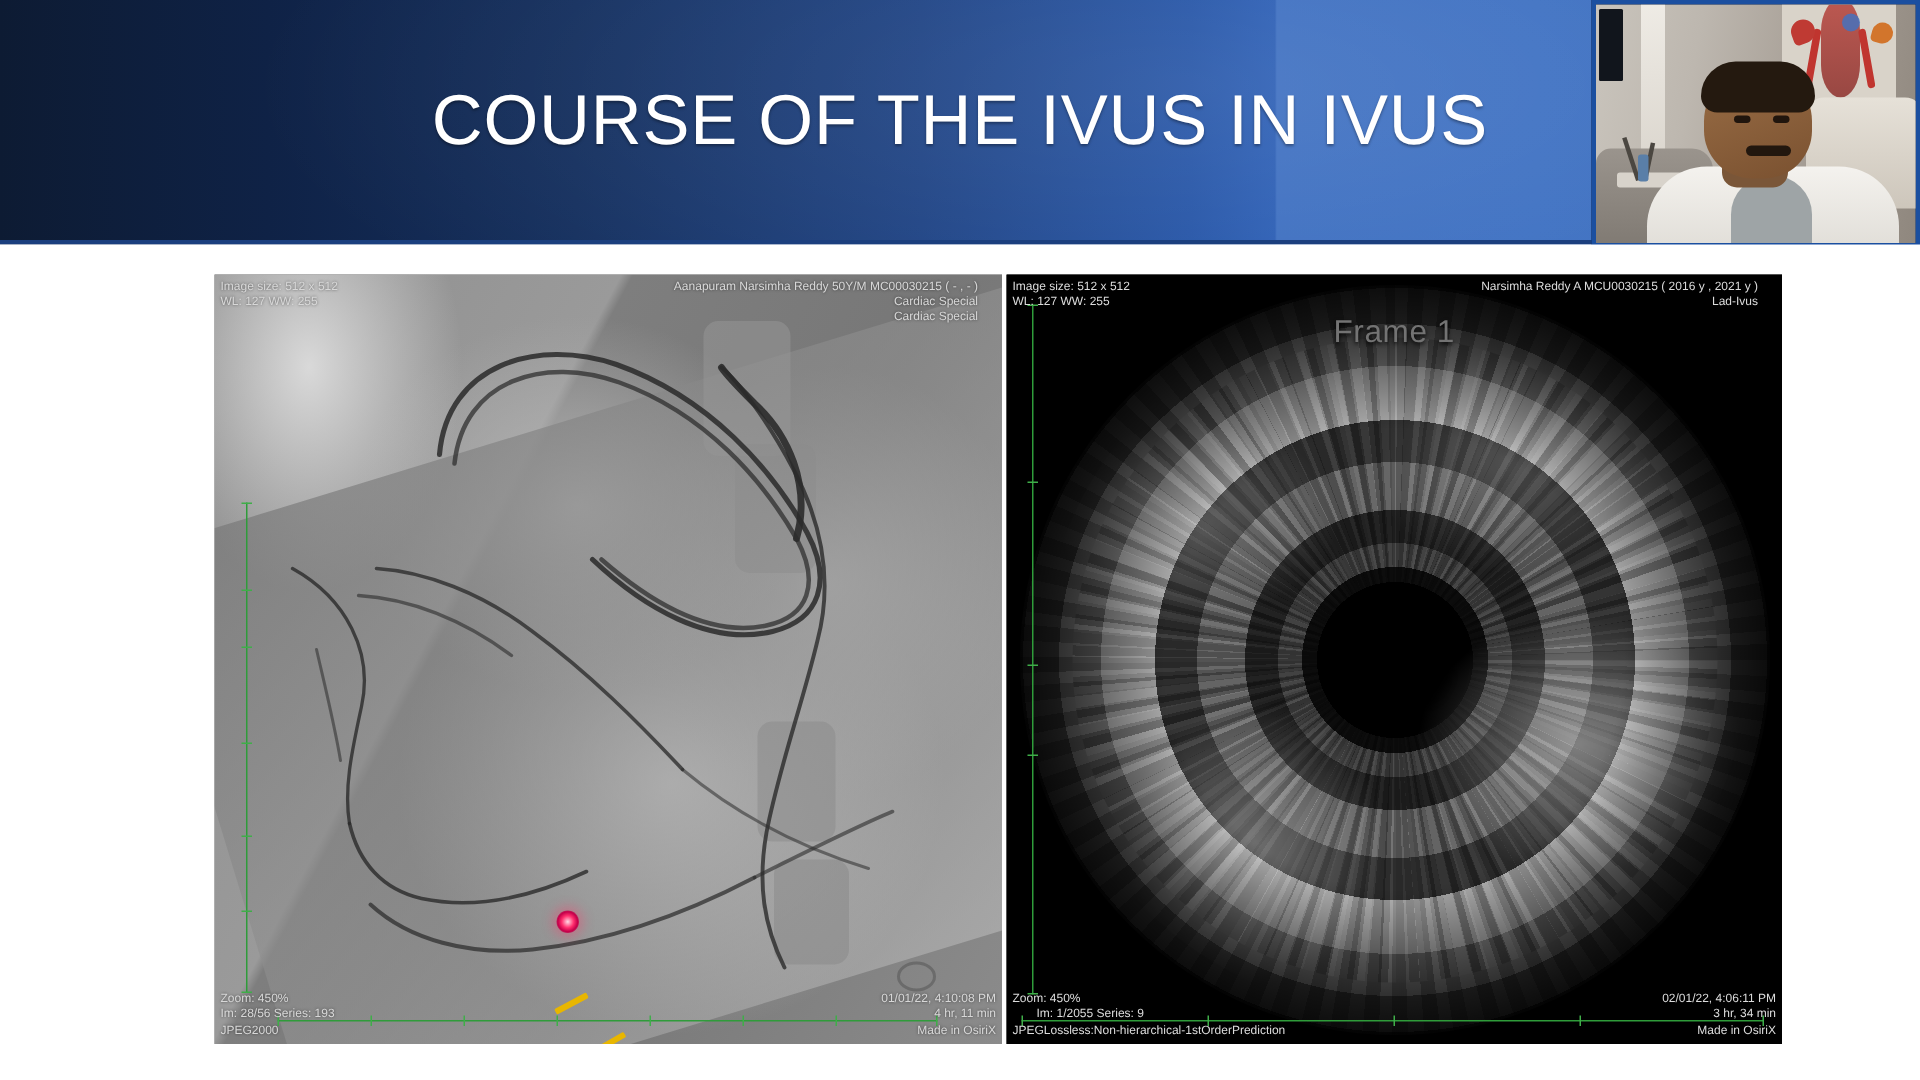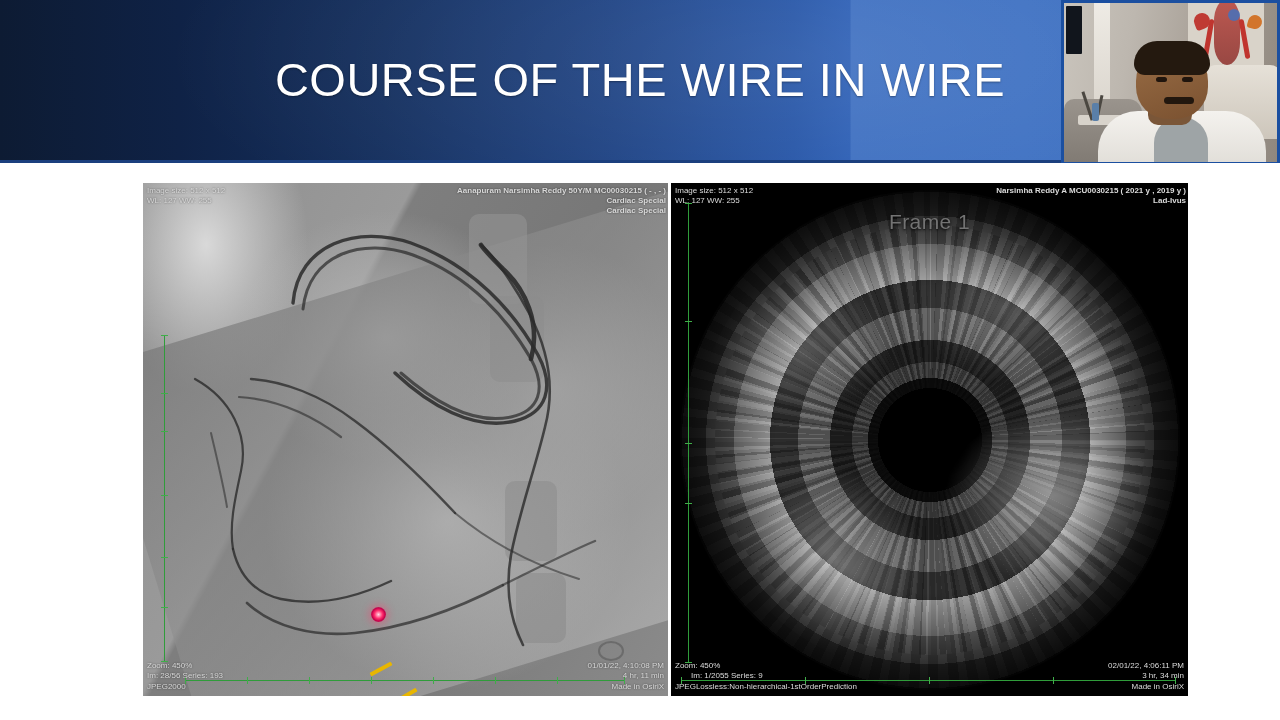--- a/index.html
+++ b/index.html
@@ -199,35 +199,35 @@
   .frame-label{
     position:absolute; left:0; top:27px; width:100%; text-align:center;
     color:#737373; font-size:21px; letter-spacing:.4px; text-shadow:0 1px 3px #000;
   }
 
   
   .ov{ position:absolute; font-size:8px; line-height:10px; white-space:nowrap; }
   .ov-l{ color:#d8d8d8; text-shadow:0 0 2px rgba(0,0,0,.55); }
   .ov-d{ color:#dcdcdc; }
   .tl{ left:4px; }
-  .tr{ right:2px; text-align:right;font-weight:bold; }
+  .tr{ right:16px; text-align:right; }
   .bl{ left:4px; }
   .br{ right:4px; text-align:right; }
 
   .ruler{ position:absolute; width:1px; background:#2f9c3a; }
   .ruler .tk{ position:absolute; left:-3px; width:7px; height:1px; background:#3fae49; }
   .hruler{ position:absolute; height:1px; background:#2f9c3a; }
   .hruler .tk{ position:absolute; top:-3px; width:1px; height:7px; background:#3fae49; }
 </style>
 </head>
 <body>
 
 <div class="slide-header">
   <div class="header-sheen"></div>
-  <div class="slide-title">COURSE OF THE WIRE IN WIRE</div>
+  <div class="slide-title">COURSE OF THE IVUS IN IVUS</div>
 </div>
 <div class="header-bottom-edge"></div>
 
 <div class="webcam">
   <div class="cam-scene">
     <div class="cam-wall"></div>
     <div class="cam-tv"></div>
     <div class="cam-lightpanel"></div>
     <div class="cam-poster">
       <div class="torso"></div>
@@ -350,21 +350,21 @@
       <div class="tk" style="left:0;"></div>
       <div class="tk" style="left:124px;"></div>
       <div class="tk" style="left:248px;"></div>
       <div class="tk" style="left:372px;"></div>
       <div class="tk" style="left:494px;"></div>
     </div>
 
     <div class="ov ov-d tl" style="top:3px;">Image size: 512 x 512</div>
     <div class="ov ov-d tl" style="top:13px;">WL: 127 WW: 255</div>
 
-    <div class="ov ov-d tr" style="top:3px;">Narsimha Reddy A MCU0030215 ( 2021 y , 2019 y )</div>
+    <div class="ov ov-d tr" style="top:3px;">Narsimha Reddy A MCU0030215 ( 2016 y , 2021 y )</div>
     <div class="ov ov-d tr" style="top:13px;">Lad-Ivus</div>
 
     <div class="ov ov-d bl" style="bottom:25px;">Zoom: 450%</div>
     <div class="ov ov-d bl" style="bottom:15px;margin-left:16px;">Im: 1/2055  Series: 9</div>
     <div class="ov ov-d bl" style="bottom:4px;">JPEGLossless:Non-hierarchical-1stOrderPrediction</div>
 
     <div class="ov ov-d br" style="bottom:25px;">02/01/22, 4:06:11 PM</div>
     <div class="ov ov-d br" style="bottom:15px;">3 hr, 34 min</div>
     <div class="ov ov-d br" style="bottom:4px;">Made in OsiriX</div>
   </div>

